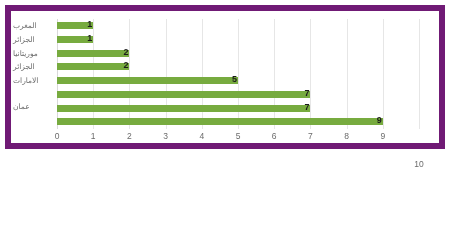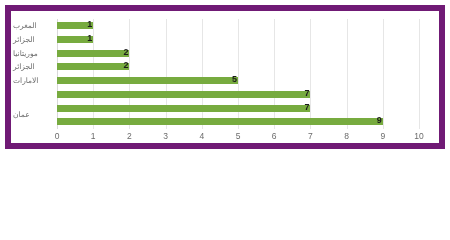--- a/index.html
+++ b/index.html
@@ -110,21 +110,21 @@
 <body>
 
 <div id="chart-frame">
 
   <div id="category-axis">
       <div class="cat-label" style="top: 0px; height: 13.75px; line-height: 13.75px;">المغرب</div>
       <div class="cat-label" style="top: 13.75px; height: 13.75px; line-height: 13.75px;">الجزائر</div>
       <div class="cat-label" style="top: 27.5px; height: 13.75px; line-height: 13.75px;">موريتانيا</div>
       <div class="cat-label" style="top: 41.25px; height: 13.75px; line-height: 13.75px;">الجزائر</div>
       <div class="cat-label" style="top: 55px; height: 13.75px; line-height: 13.75px;">الامارات</div>
-      <div class="cat-label" style="top: 89px; height: 13.75px; line-height: 13.75px;">عمان</div>
+      <div class="cat-label" style="top: 81px; height: 13.75px; line-height: 13.75px;">عمان</div>
     </div>
 
   <div id="plot-area">
     <div id="gridlines">
         <div class="gridline zero-line" style="left: 0px;"></div>
         <div class="gridline" style="left: 36.2px;"></div>
         <div class="gridline" style="left: 72.4px;"></div>
         <div class="gridline" style="left: 108.6px;"></div>
         <div class="gridline" style="left: 144.8px;"></div>
         <div class="gridline" style="left: 181px;"></div>
@@ -174,16 +174,16 @@
       <div class="x-tick" style="left: 0px;">0</div>
       <div class="x-tick" style="left: 36.2px;">1</div>
       <div class="x-tick" style="left: 72.4px;">2</div>
       <div class="x-tick" style="left: 108.6px;">3</div>
       <div class="x-tick" style="left: 144.8px;">4</div>
       <div class="x-tick" style="left: 181px;">5</div>
       <div class="x-tick" style="left: 217.2px;">6</div>
       <div class="x-tick" style="left: 253.4px;">7</div>
       <div class="x-tick" style="left: 289.6px;">8</div>
       <div class="x-tick" style="left: 325.8px;">9</div>
-      <div class="x-tick" style="left: 362px;">10</div>
+      <div class="x-tick" style="left: 362px; margin-top: 28px;">10</div>
     </div>
 
 </div>
 
 </body></html>

